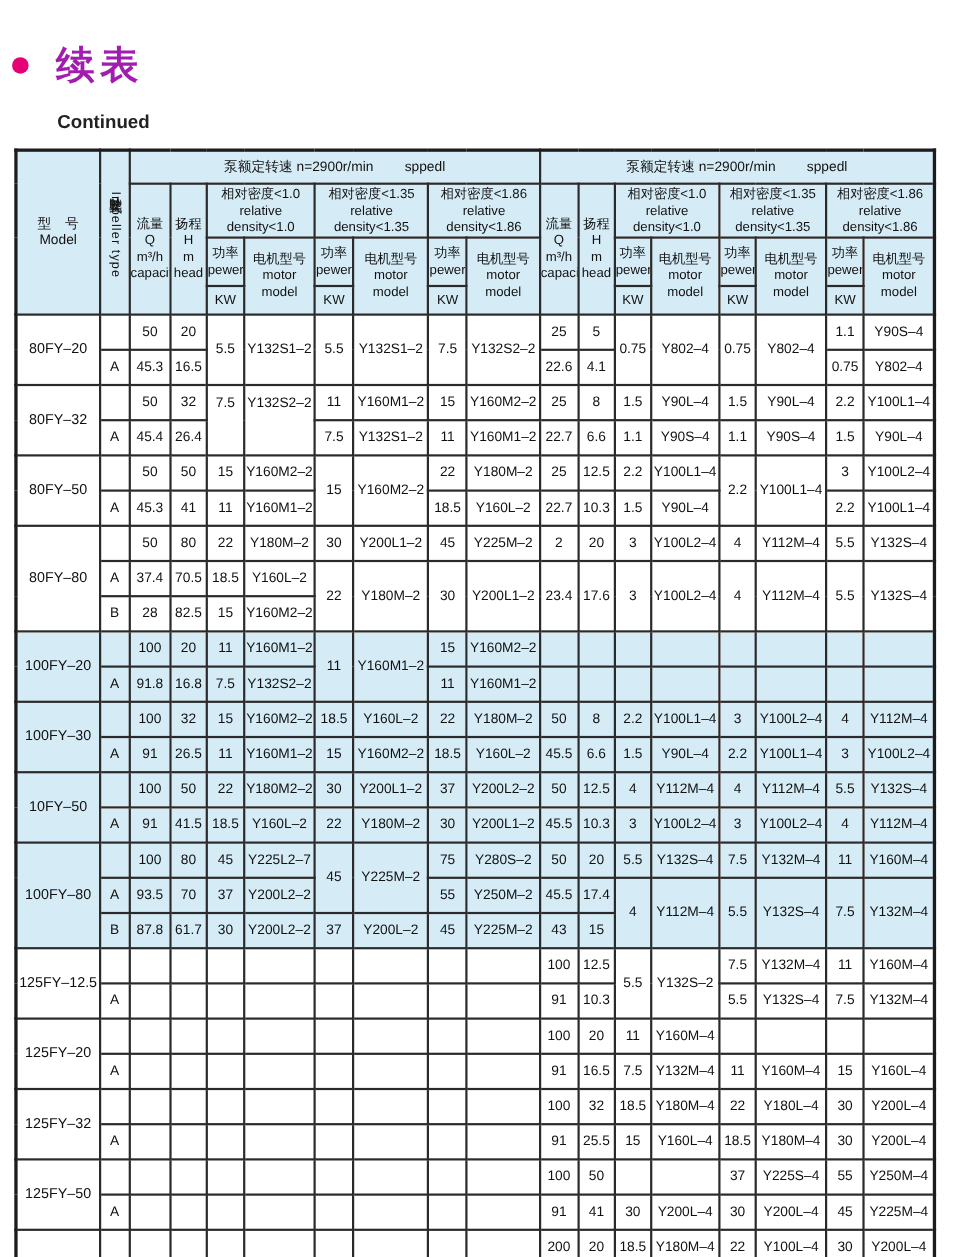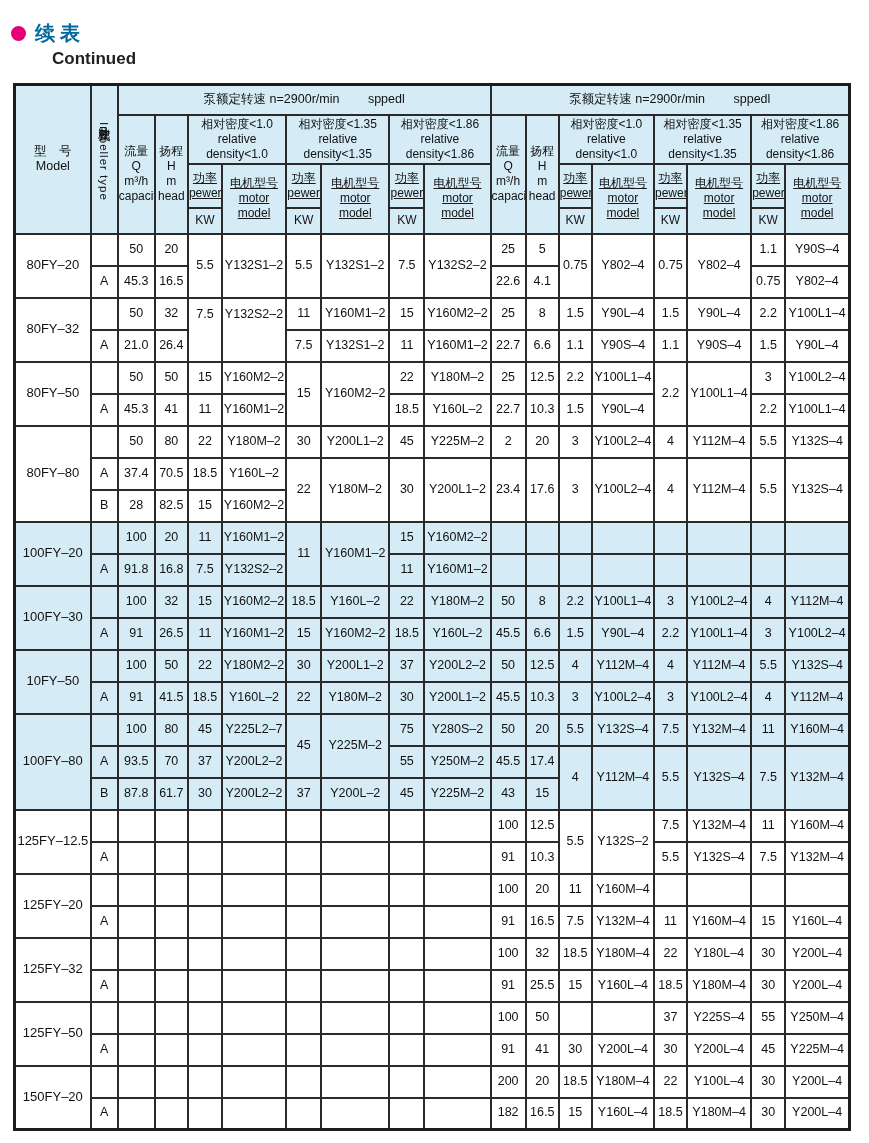--- a/index.html
+++ b/index.html
@@ -1,38 +1,38 @@
 <!DOCTYPE html>
 <html><head>
 <meta charset="utf-8">
 <style>
   * { box-sizing: border-box; }
   body { margin:0; background:#ffffff; font-family:"Liberation Sans","DejaVu Sans",sans-serif; color:#1a1a1a; }
   .page { width:869px; height:1143px; background:#ffffff; overflow:hidden; }
   .title-block { padding:20px 0 0 11px; }
   .title-row { display:flex; align-items:center; gap:9px; }
   .bullet { width:15px; height:15px; border-radius:50%; background:#e60076; flex:0 0 auto; }
-  h1.zh { font-size:20px; font-weight:bold; margin:0; letter-spacing:5px; color:#0369a1; }
+  h1.zh { font-size:35px; font-weight:bold; margin:16px; letter-spacing:5px; color:#a21caf; }
   .subtitle { margin:2px 0 14px 41px; font-size:17px; color:#222;font-weight:bold; }
 
   table.spec { border-collapse:collapse; table-layout:fixed; width:838px; margin:4px 0 0 13px;
                border:3px solid #1c1c1c; }
   .spec th, .spec td { border:2px solid #2a2a2a; text-align:center; vertical-align:middle;
                font-size:12.5px; line-height:1.25; padding:1px 0; white-space:pre-line;
                overflow:hidden; font-weight:normal; color:#111; }
   .spec thead th { background:#d5ecf7;text-align:center; }
   .spec tr.blue td { background:#d5ecf7; }
   .spec th.vert { writing-mode:vertical-rl; text-orientation:mixed; font-size:11.5px;
                letter-spacing:1px; padding:3px 0; }
   .spec th.small { font-size:12px; }
   .spec td.model { font-size:13px;margin-left:48px; }
   .spec td.vtop { vertical-align:top; padding-top:8px; }
   .spec tr { height:32px; }
   .spec tr.hr1 { height:30px; } .spec tr.hr2 { height:40px; }
-  .spec tr.hr3 { height:44px;text-decoration:underline; } .spec tr.hr4 { height:26px; }
+  .spec tr.hr3 { height:44px; } .spec tr.hr4 { height:26px; }
 </style>
 </head>
 <body>
 
 <div class="page">
   <div class="title-block">
     <div class="title-row">
       <span class="bullet"></span>
       <h1 class="zh">续表</h1>
     </div>
@@ -184,21 +184,21 @@
           <td>8</td>
           <td>1.5</td>
           <td>Y90L–4</td>
           <td>1.5</td>
           <td>Y90L–4</td>
           <td>2.2</td>
           <td>Y100L1–4</td>
         </tr>
         <tr>
           <td>A</td>
-          <td>21.0</td>
+          <td>45.4</td>
           <td>26.4</td>
           <td>7.5</td>
           <td>Y132S1–2</td>
           <td>11</td>
           <td>Y160M1–2</td>
           <td>22.7</td>
           <td>6.6</td>
           <td>1.1</td>
           <td>Y90S–4</td>
           <td>1.1</td>

